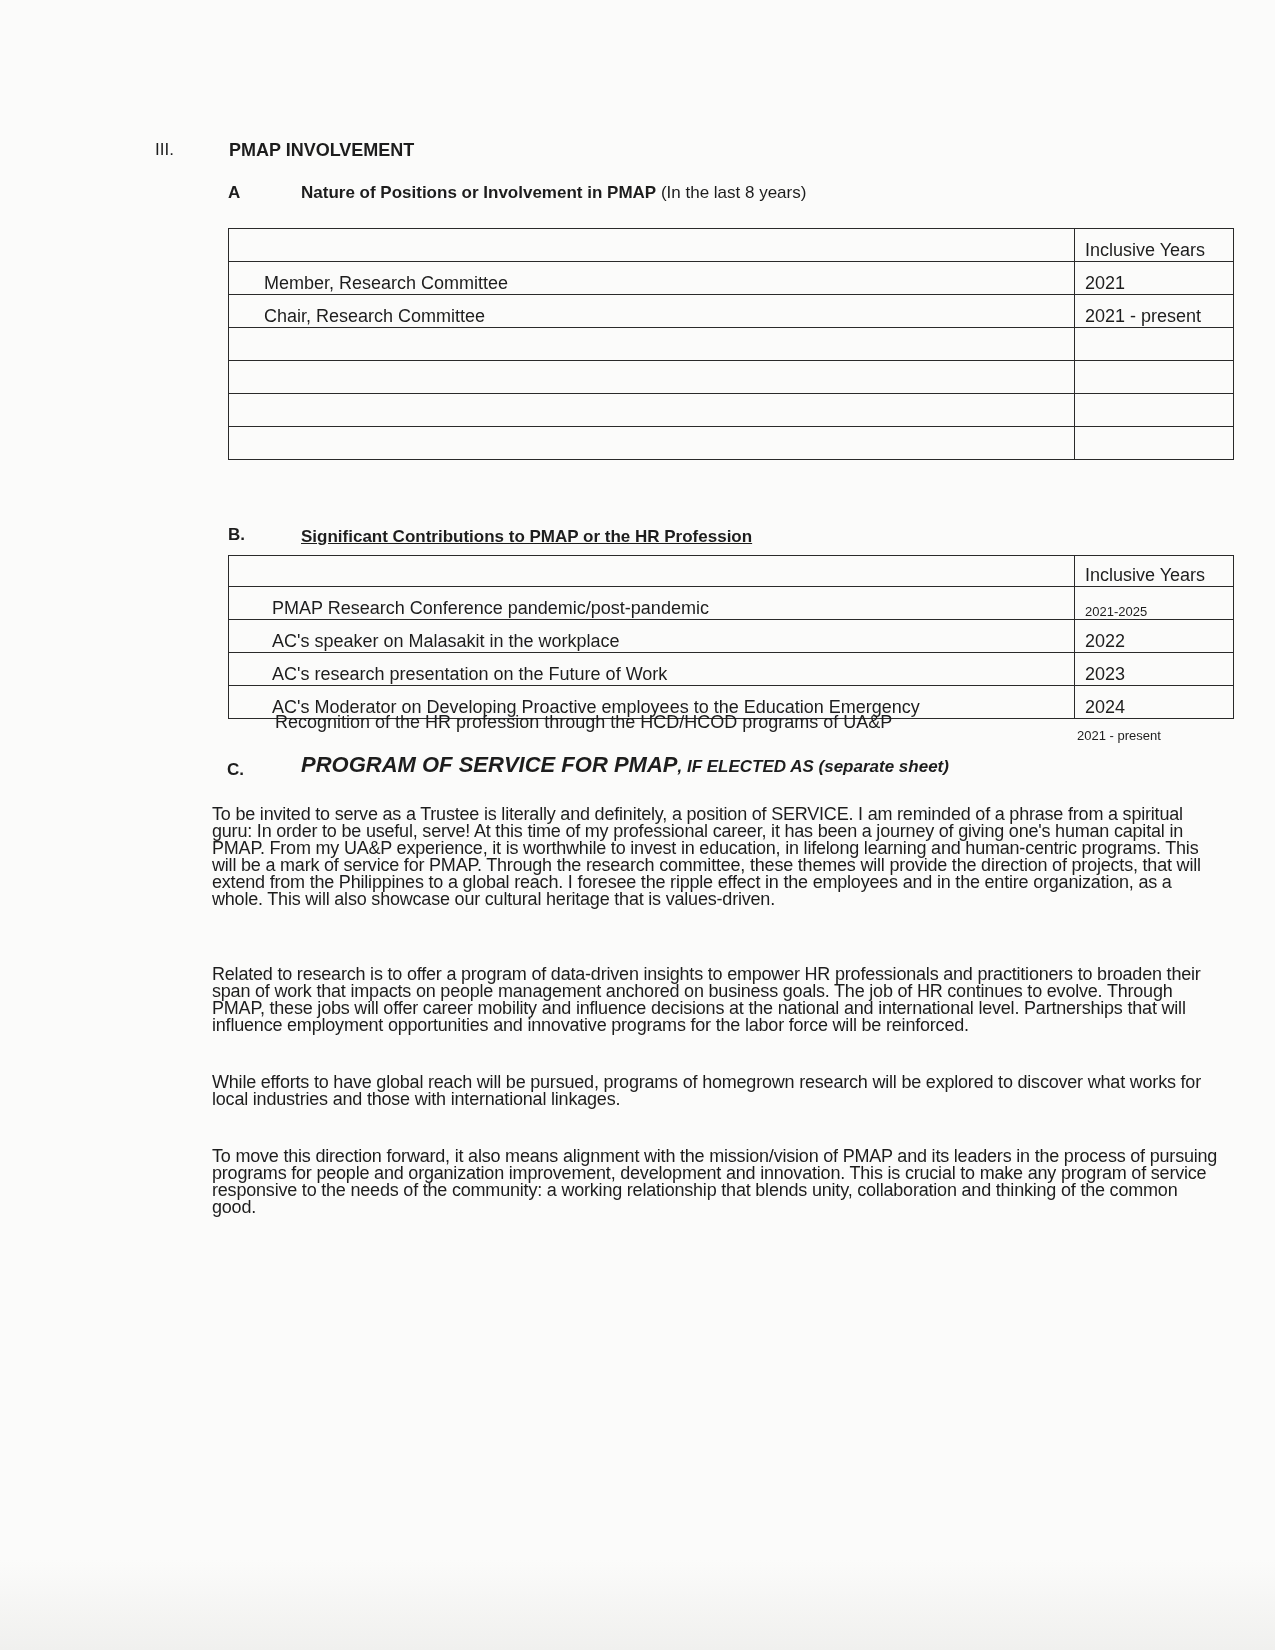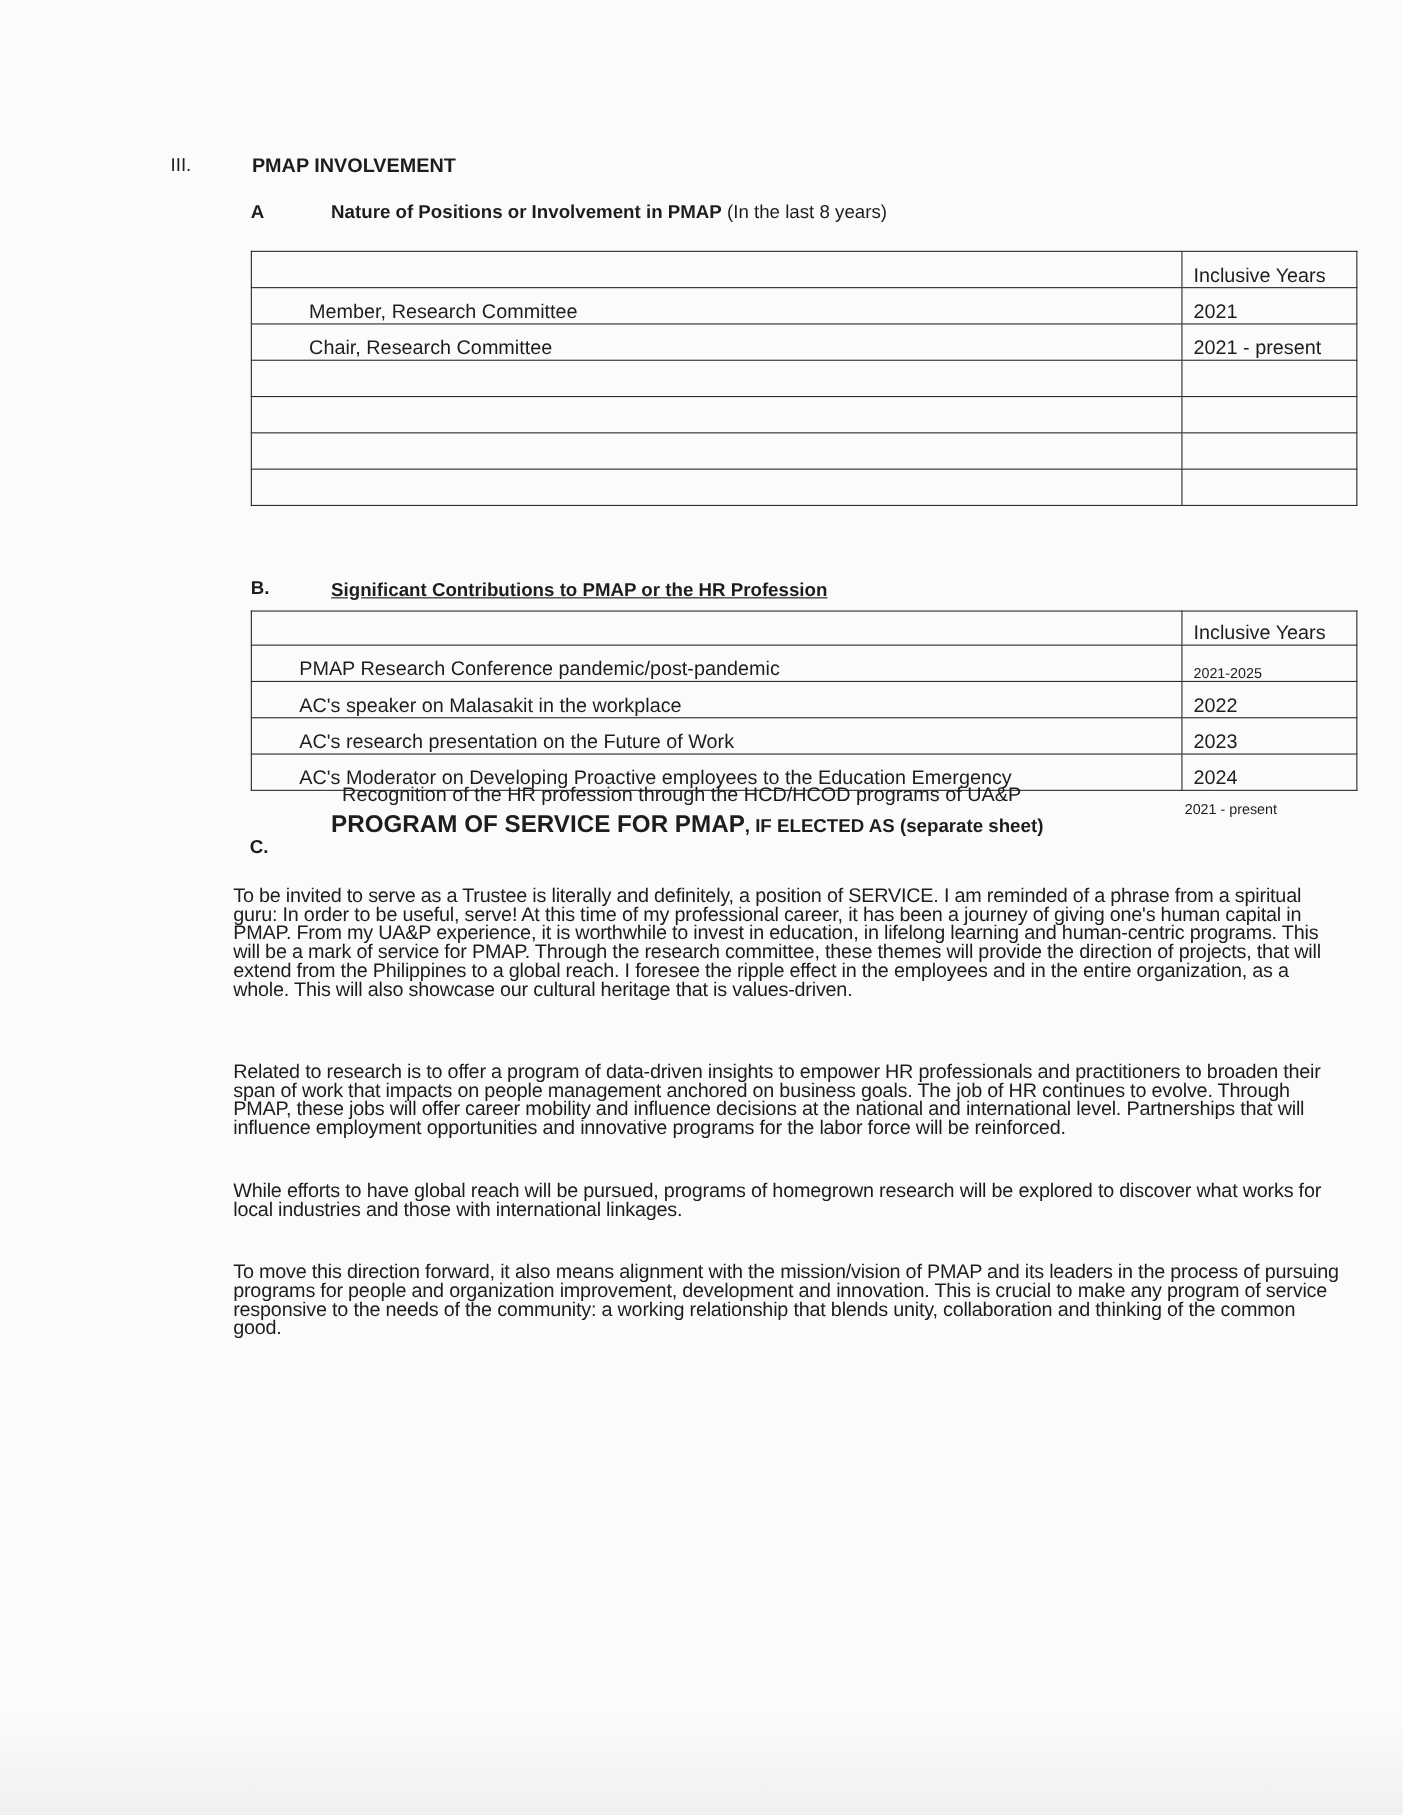--- a/index.html
+++ b/index.html
@@ -17,33 +17,33 @@
   .sub-title { position: absolute; font-size: 17px; font-weight: bold; }
   .sub-title .normal { font-weight: normal; }
 
   table.grid { position: absolute; border-collapse: collapse; font-size: 18px; }
   table.grid td { border: 1.5px solid #2a2a2a; padding: 0 10px; vertical-align: bottom; }
   table.grid td.yrs { width: 138px; margin-top: 40px; }
 
   #tableA { left: 228px; top: 228px; width: 1006px; }
   #tableA tr.hdr td { height: 32px; }
   #tableA tr.row td { height: 32px; }
-  #tableA td.pos { padding-left: 52px; }
+  #tableA td.pos { padding-left: 35px; }
 
   #tableB { left: 228px; top: 555px; width: 1006px; }
   #tableB tr.hdr td { height: 30px; }
   #tableB tr.row td { height: 32px; }
   #tableB td.pos { padding-left: 43px; }
   .small { font-size: 13px; }
 
-  .extra-row { position: absolute; left: 275px; top: 712px; font-size: 18px; margin-left: 36px; }
+  .extra-row { position: absolute; left: 275px; top: 712px; font-size: 18px; }
   .extra-yrs { position: absolute; left: 1077px; top: 728px; font-size: 13px; }
 
   .c-letter { position: absolute; left: 227px; top: 760px; font-size: 17px; font-weight: bold; }
-  .c-title { position: absolute; left: 301px; top: 736px; font-size: 22px; font-weight: bold; }
+  .c-title { position: absolute; left: 301px; top: 752px; font-size: 22px; font-weight: bold; font-style: italic; }
   .c-title .sub { font-size: 17px; }
 
   .para { position: absolute; left: 212px; width: 1010px; font-size: 18px; line-height: 17px; letter-spacing: -0.2px; }
   #p1 { top: 806px; }
   #p2 { top: 966px; }
   #p3 { top: 1074px; }
   #p4 { top: 1148px; }
 </style>
 </head>
 <body>

